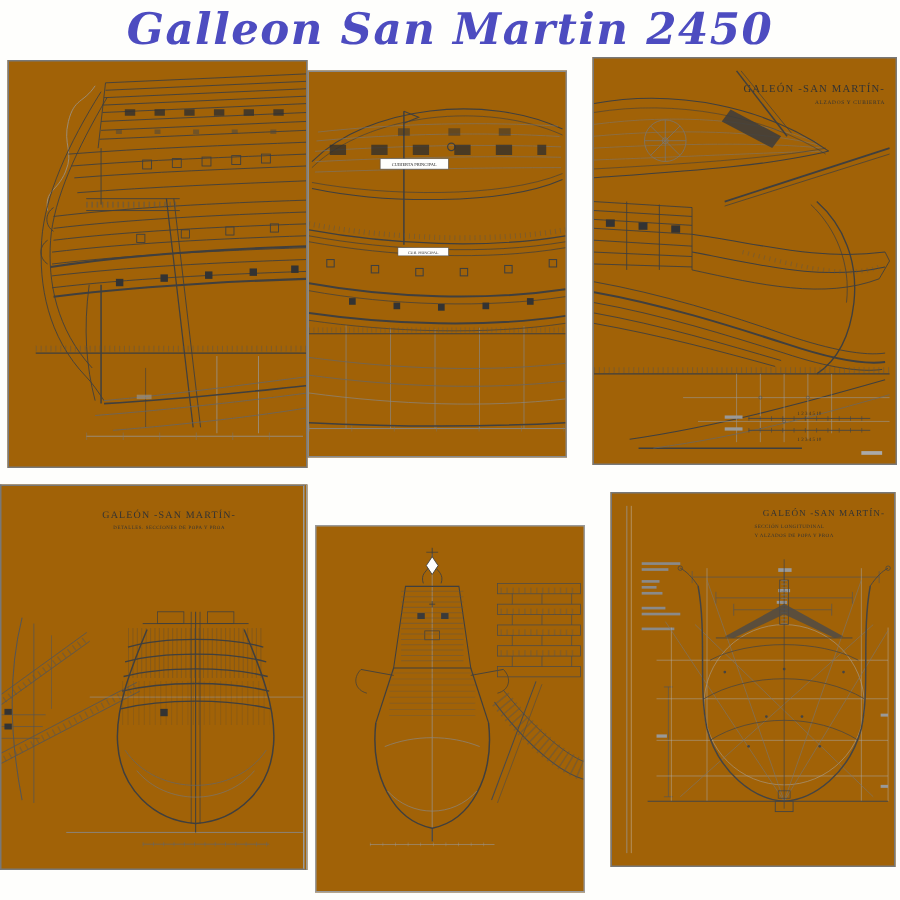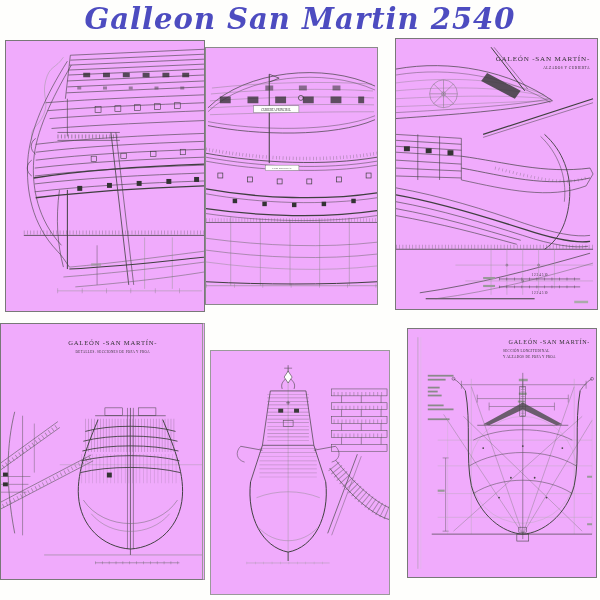--- a/index.html
+++ b/index.html
@@ -2,36 +2,36 @@
 <html><head>
 <meta charset="utf-8">
 <style>
   html,body{margin:0;padding:0;}
   body{width:600px;height:600px;background:#ffffff;overflow:hidden;
        font-family:"Liberation Serif", serif;}
   .canvas{position:relative;width:600px;height:600px;background:#fefefc;}
   .main-title{position:absolute;top:0px;left:0;right:0;margin:0;text-align:center;
       font-family:"DejaVu Serif", serif;font-style:italic;font-weight:bold;
       font-size:29px;color:#4d4cc0;letter-spacing:1px;line-height:38px;}
-  .page{position:absolute;background:#f0abfc;border:1px solid #787878;box-sizing:border-box;}
+  .page{position:absolute;background:#a16207;border:1px solid #787878;box-sizing:border-box;}
   .page svg{display:block;width:100%;height:100%;}
   #page-a{left:5px;top:40px;width:200px;height:272px;}
   #page-b{left:205px;top:47px;width:173px;height:258px;border-color:#8a8a8a;}
   #page-c{left:395px;top:38px;width:203px;height:272px;}
   #page-d{left:0px;top:323px;width:205px;height:257px;border-right:3px double #999;}
   #page-e{left:210px;top:350px;width:180px;height:245px;border-color:#9a9a9a;}
   #page-f{left:407px;top:328px;width:190px;height:250px;}
   text{font-family:"Liberation Serif", serif;fill:#333;}
 </style>
 </head>
 <body>
 
 <div class="canvas">
 
-  <h1 class="main-title">Galleon San Martin 2540</h1>
+  <h1 class="main-title">Galleon San Martin 2450</h1>
 
   <div class="page" id="page-a">
     <svg viewBox="0 0 200 272">
       <g stroke="#9a9a9a" stroke-width="0.5" fill="none">
         <path d="M58,16 C50,28 44,24 40,40 C36,56 44,60 38,74 C32,88 24,86 26,100"></path>
         <path d="M140,198 V250"></path>
           <path d="M168,198 V250"></path>
         <path d="M52,252 H198"></path>
       </g>
       <path d="M52,252 H198" stroke="#777" stroke-width="5" stroke-dasharray="0.6 24" opacity="0.55" fill="none"></path>

